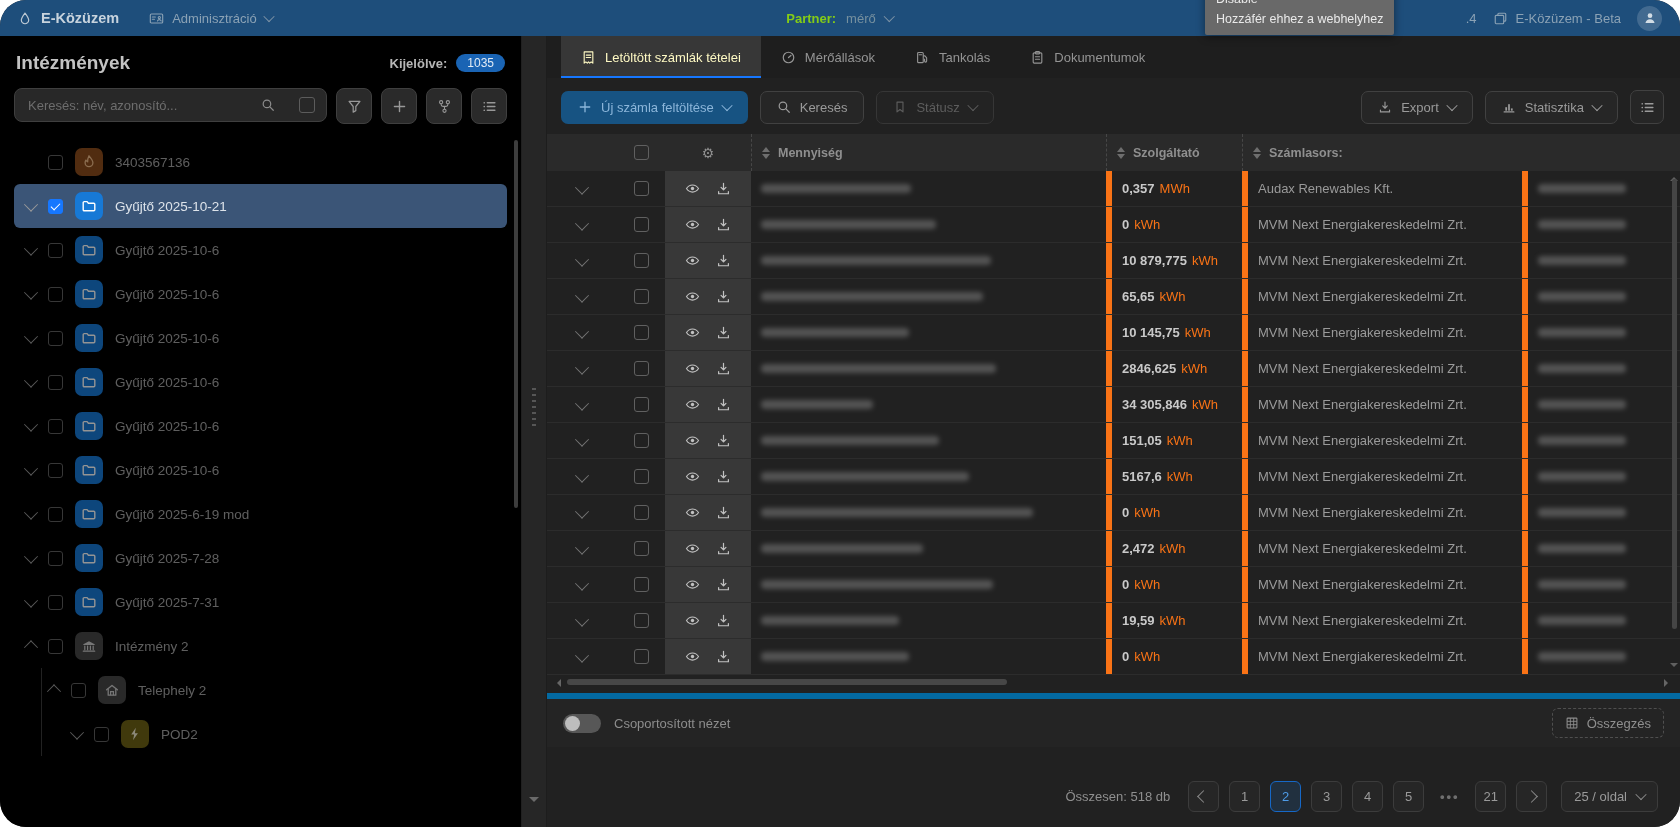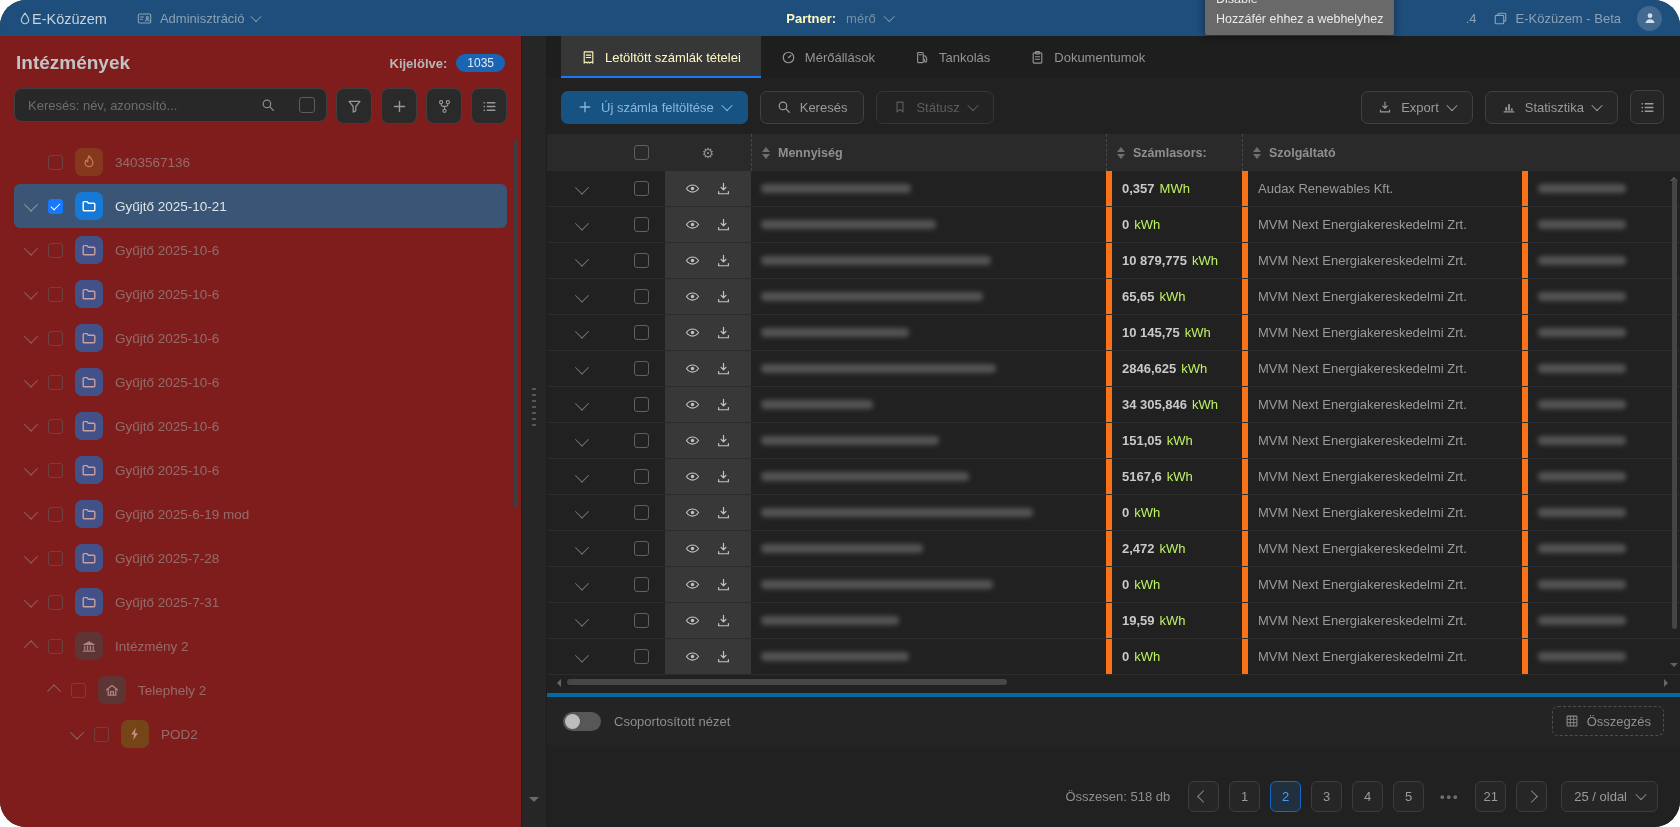--- a/index.html
+++ b/index.html
@@ -1,38 +1,38 @@
 <!DOCTYPE html>
 <html><head>
 <meta charset="utf-8">
 <style>
   html,body{margin:0;padding:0;background:#fff;font-family:"Liberation Sans",sans-serif;}
   .window{position:relative;width:1680px;height:827px;border-radius:26px;overflow:hidden;background:#242424;}
 
   
   .topbar{height:36px;background:#1e4e7b;display:flex;align-items:center;padding:0 18px;gap:30px;position:relative;z-index:5;}
-  .brand{display:flex;align-items:flex-end;color:#c7d3dd;font-weight:normal;font-size:14.5px;}
+  .brand{display:flex;align-items:center;gap:9px;color:#c7d3dd;font-weight:bold;font-size:14.5px;}
   .brand .ic{width:14px;height:17px;color:#bac7d3;}
   .menu-item{display:flex;align-items:center;gap:8px;color:#8ba2b5;font-size:13px;}
   .menu-item .ic{width:15px;height:15px;}
   .chev-sm{width:7px;height:7px;border-right:1.5px solid #7d93a6;border-bottom:1.5px solid #7d93a6;transform:rotate(45deg) translate(-1px,-1px);display:inline-block;}
   .partner{position:absolute;left:50%;transform:translateX(-50%);display:flex;gap:10px;align-items:center;font-size:13px;color:#76909f;}
-  .partner .plabel{font-weight:bold;color:#fef9c3;}
+  .partner .plabel{font-weight:bold;color:#84cc16;}
   .top-right{margin-left:auto;display:flex;align-items:center;gap:16px;color:#8ba2b5;font-size:13px;}
   .top-right .ic{width:15px;height:15px;}
   .beta{display:flex;align-items:center;gap:8px;}
   .avatar{width:25px;height:25px;border-radius:50%;background:rgba(255,255,255,.16);display:flex;align-items:center;justify-content:center;color:#d3dde5;}
   .avatar .ic{width:14px;height:14px;}
   .tooltip{position:absolute;left:1205px;top:-15px;background:#696969;color:#e9e9e9;font-size:12.5px;line-height:1.6;padding:4px 11px 6px;border-radius:2px;box-shadow:0 2px 8px rgba(0,0,0,.45);z-index:50;white-space:nowrap;}
 
   
   .bodywrap{display:flex;height:791px;}
 
   
-  .sidebar{width:521px;background:#7f1d1d;padding:10px 14px 0;box-sizing:border-box;position:relative;flex:none;}
+  .sidebar{width:521px;background:#000000;padding:10px 14px 0;box-sizing:border-box;position:relative;flex:none;}
   .side-head{display:flex;align-items:center;justify-content:space-between;margin:6px 2px 14px;}
   .side-title{font-size:19px;font-weight:bold;color:#c3c3c3;}
   .selected-wrap{display:flex;align-items:center;gap:9px;font-size:13px;color:#b6b6b6;font-weight:bold;}
   .pill{background:#1a64b4;color:#e2ebf5;border-radius:11px;padding:2px 11px;font-size:12px;font-weight:normal;}
   .search-row{display:flex;gap:9px;margin-bottom:16px;}
   .search-box{flex:1;display:flex;align-items:center;border:1px solid #3f3f3f;border-radius:8px;height:34px;padding:0 11px;gap:24px;background:#282828;box-sizing:border-box;}
   .search-box input{flex:1;background:none;border:none;outline:none;color:#9a9a9a;font-size:13px;min-width:0;font-family:inherit;}
   .search-box input::placeholder{color:#6d6d6d;}
   .search-box .ic{width:14px;height:14px;color:#8b8b8b;flex:none;}
   .match-box{width:14px;height:14px;border:1.5px solid #5c5c5c;border-radius:3px;flex:none;}
@@ -98,36 +98,36 @@
   .tbody{position:relative;flex:none;}
   .trow{height:35px;border-bottom:1px solid #2c2c2c;align-items:center;font-size:13px;}
   .td{padding:0 10px;display:flex;align-items:center;height:100%;box-sizing:border-box;}
   .td.c-exp{justify-content:center;}
   .td.c-exp .chev{border-color:#747474;}
   .td.c-chk{justify-content:center;}
   .td.c-act{background:#383838;gap:16px;justify-content:center;color:#c2c2c2;}
   .td.c-act .ic{width:15px;height:15px;}
   .td.c-qty,.td.c-prov,.td.c-inv{border-left:6px solid #f97316;}
   .qty-b{font-weight:bold;color:#c9c9c9;white-space:nowrap;}
-  .qty-u{color:#bef264;margin-left:5px;}
+  .qty-u{color:#f97316;margin-left:5px;}
   .prov{color:#9a9a9a;white-space:nowrap;overflow:hidden;}
   .blurbar{height:9px;border-radius:4px;background:#a6a6a6;opacity:.38;filter:blur(2.5px);}
   .v-scroll{position:absolute;right:3px;top:8px;width:5px;height:450px;background:#454545;border-radius:3px;}
   .varrow{position:absolute;right:2px;width:0;height:0;border:4px solid transparent;}
   .varrow.up{top:2px;border-bottom-color:#606060;}
   .varrow.dn{bottom:4px;border-top-color:#606060;}
 
   .h-scroll{height:13px;position:relative;margin:1px 6px 0 4px;flex:none;}
   .h-thumb{position:absolute;left:16px;top:3px;width:440px;height:6px;background:#474747;border-radius:3px;}
   .h-arrow{position:absolute;top:2.5px;width:0;height:0;border:4px solid transparent;}
   .h-arrow.l{left:2px;border-right-color:#666;}
   .h-arrow.r{right:2px;border-left-color:#666;}
 
   
-  .footerbar{height:48px;border-top:4px solid #0369a1;background:#242424;display:flex;align-items:center;padding:0 16px;justify-content:space-between;margin-top:4px;flex:none;}
+  .footerbar{height:48px;border-top:6px solid #0369a1;background:#242424;display:flex;align-items:center;padding:0 16px;justify-content:space-between;margin-top:4px;flex:none;}
   .toggle-wrap{display:flex;align-items:center;gap:13px;color:#8d8d8d;font-size:13px;}
   .toggle{width:38px;height:19px;border-radius:10px;background:#575757;position:relative;flex:none;}
   .toggle::after{content:"";position:absolute;left:2px;top:2px;width:15px;height:15px;border-radius:50%;background:#bdbdbd;}
   .summary-btn{display:flex;align-items:center;gap:8px;border:1px dashed #4f4f4f;border-radius:6px;height:30px;padding:0 12px;color:#8f8f8f;font-size:13px;background:transparent;box-sizing:border-box;}
   .summary-btn .ic{width:14px;height:14px;}
 
   .pagination{margin-top:auto;display:flex;align-items:center;justify-content:flex-end;gap:10px;padding-right:22px;height:62px;color:#8f8f8f;font-size:13px;flex:none;}
   .page-total{margin-right:8px;}
   .pg{min-width:31px;height:31px;border:1px solid #3c3c3c;border-radius:6px;display:flex;align-items:center;justify-content:center;background:#262626;color:#9a9a9a;padding:0 5px;box-sizing:border-box;}
   .pg.active{border-color:#1668c7;color:#4e9ce8;background:#21303f;}
@@ -560,28 +560,28 @@
               <i class="up"></i>
               <i class="dn"></i>
             </span>
           <span>Mennyiség</span>
         </div>
         <div class="th sortable">
           <span class="sort">
               <i class="up"></i>
               <i class="dn"></i>
             </span>
-          <span>Számlasors:</span>
+          <span>Szolgáltató</span>
         </div>
         <div class="th sortable">
           <span class="sort">
               <i class="up"></i>
               <i class="dn"></i>
             </span>
-          <span>Szolgáltató</span>
+          <span>Számlasors:</span>
         </div>
       </div>
 
       <div class="tbody">
         <span class="varrow up"></span>
 
         <span class="varrow dn"></span>
       <div class="trow grid-cols">
             <div class="td c-exp">
               <span class="chev down"></span>

